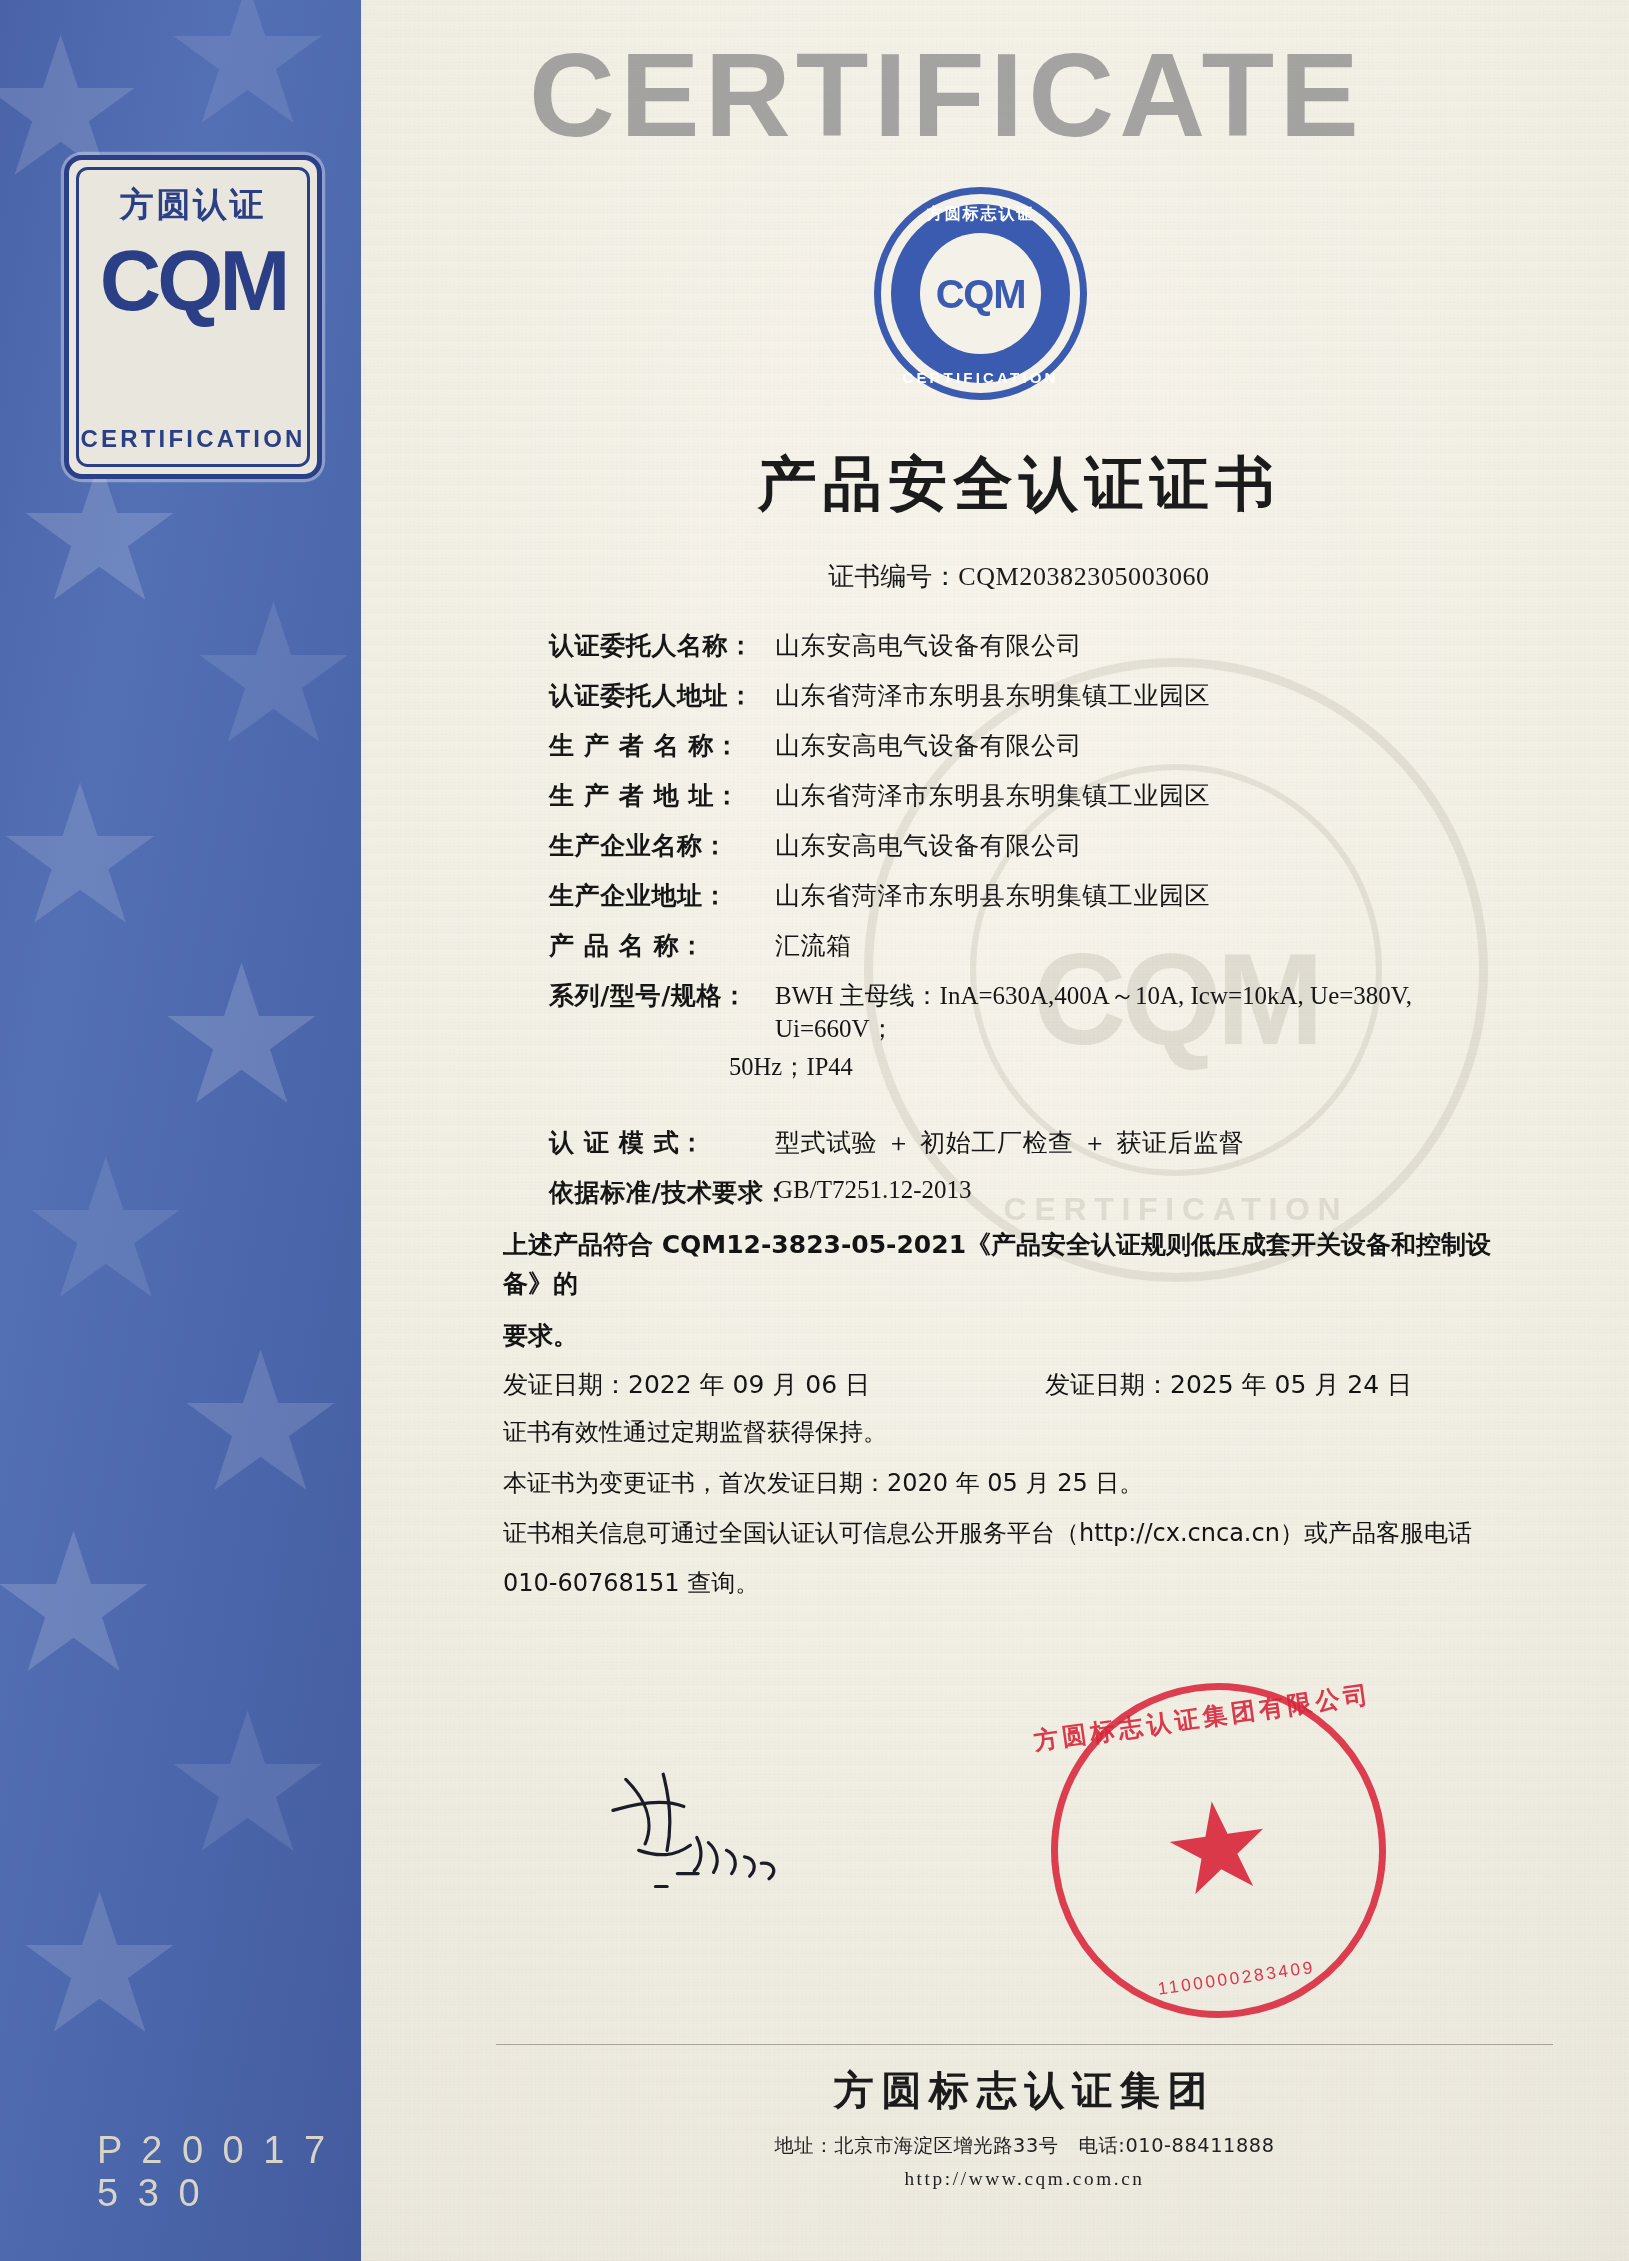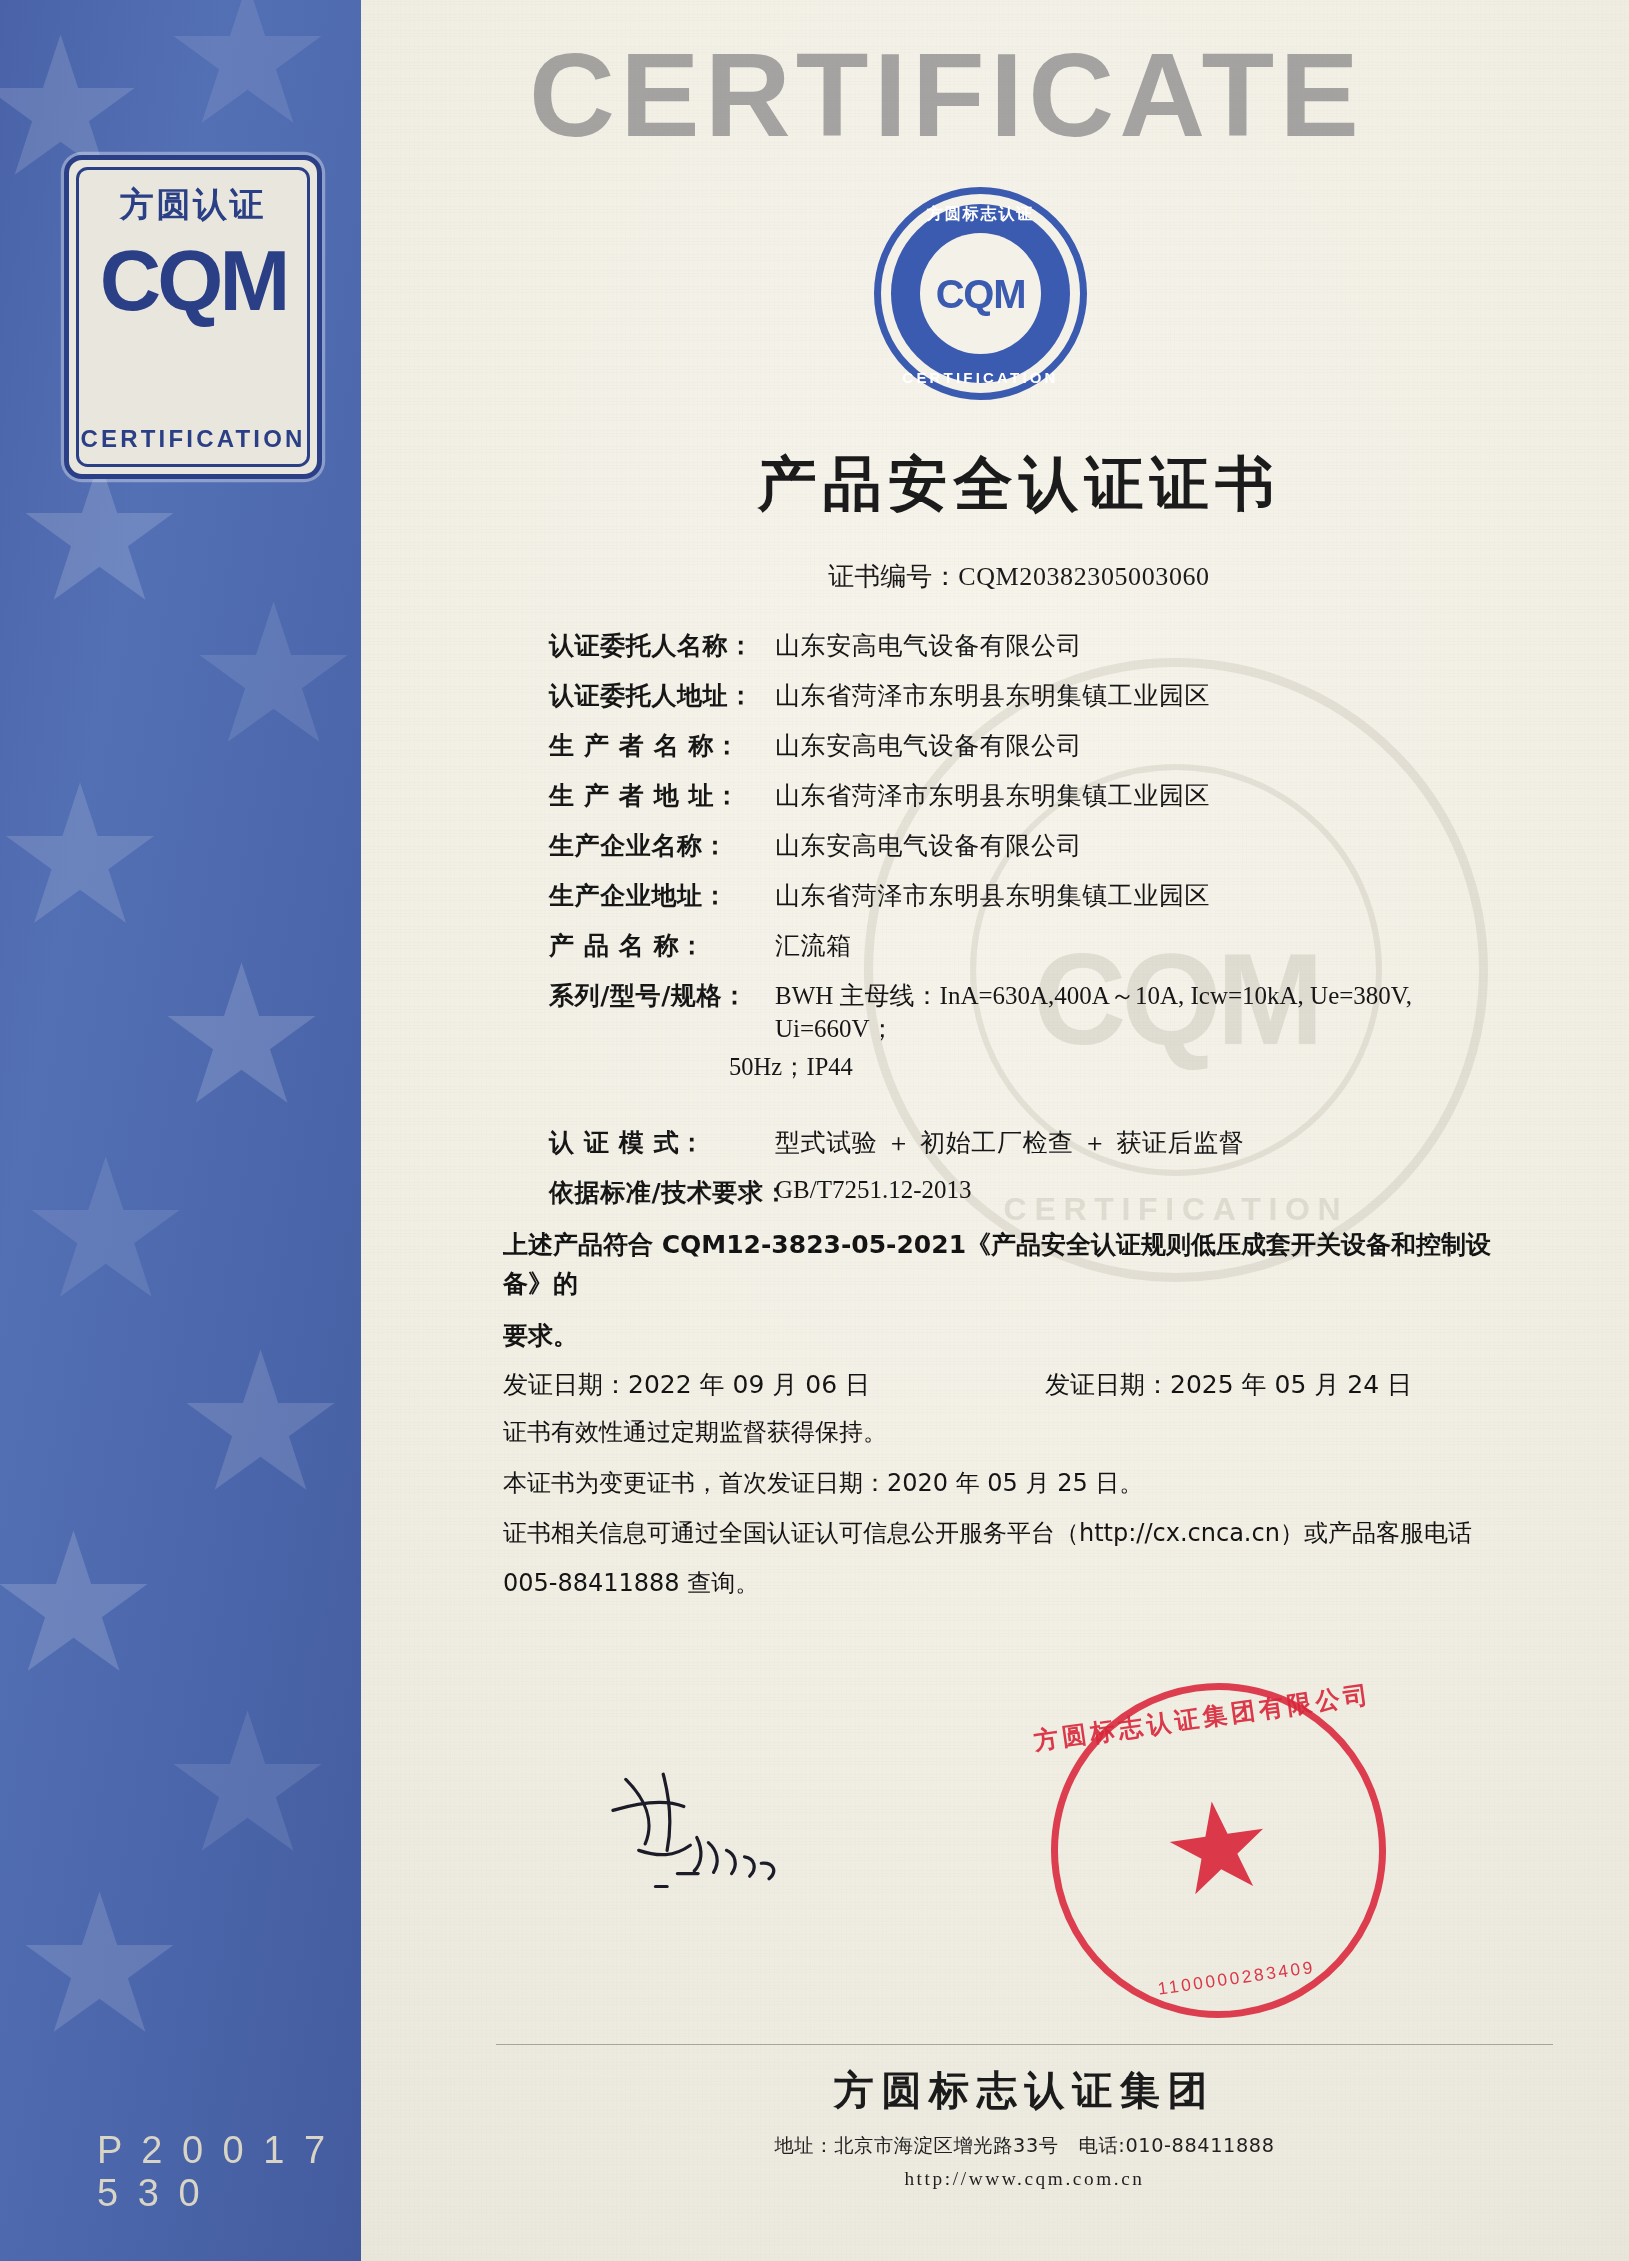--- a/index.html
+++ b/index.html
@@ -521,21 +521,21 @@
       </div>
       <div class="d-right">
         <span>发证日期：</span><span>2025 年 05 月 24 日</span>
       </div>
     </div>
 
     <div class="para small">证书有效性通过定期监督获得保持。</div>
     <div class="para small">本证书为变更证书，首次发证日期：2020 年 05 月 25 日。</div>
 
     <div class="para small">证书相关信息可通过全国认证认可信息公开服务平台（http://cx.cnca.cn）或产品客服电话</div>
-    <div class="para small">005-88411888 查询。</div>
+    <div class="para small">010-60768151 查询。</div>
   </div>
 
   <svg id="signature" viewBox="0 0 420 220">
     <g fill="none" stroke="#1c1c28" stroke-width="5" stroke-linecap="round" stroke-linejoin="round">
       <path d="M40 30 C 70 60, 85 95, 70 130"></path>
       <path d="M20 78 C 60 66, 100 60, 130 72"></path>
       <path d="M98 22 C 108 60, 112 100, 104 140"></path>
       <path d="M60 140 C 90 150, 115 150, 140 132"></path>
       <path d="M150 120 C 160 140, 158 160, 146 172"></path>
       <path d="M168 128 C 182 140, 186 158, 176 174"></path>

